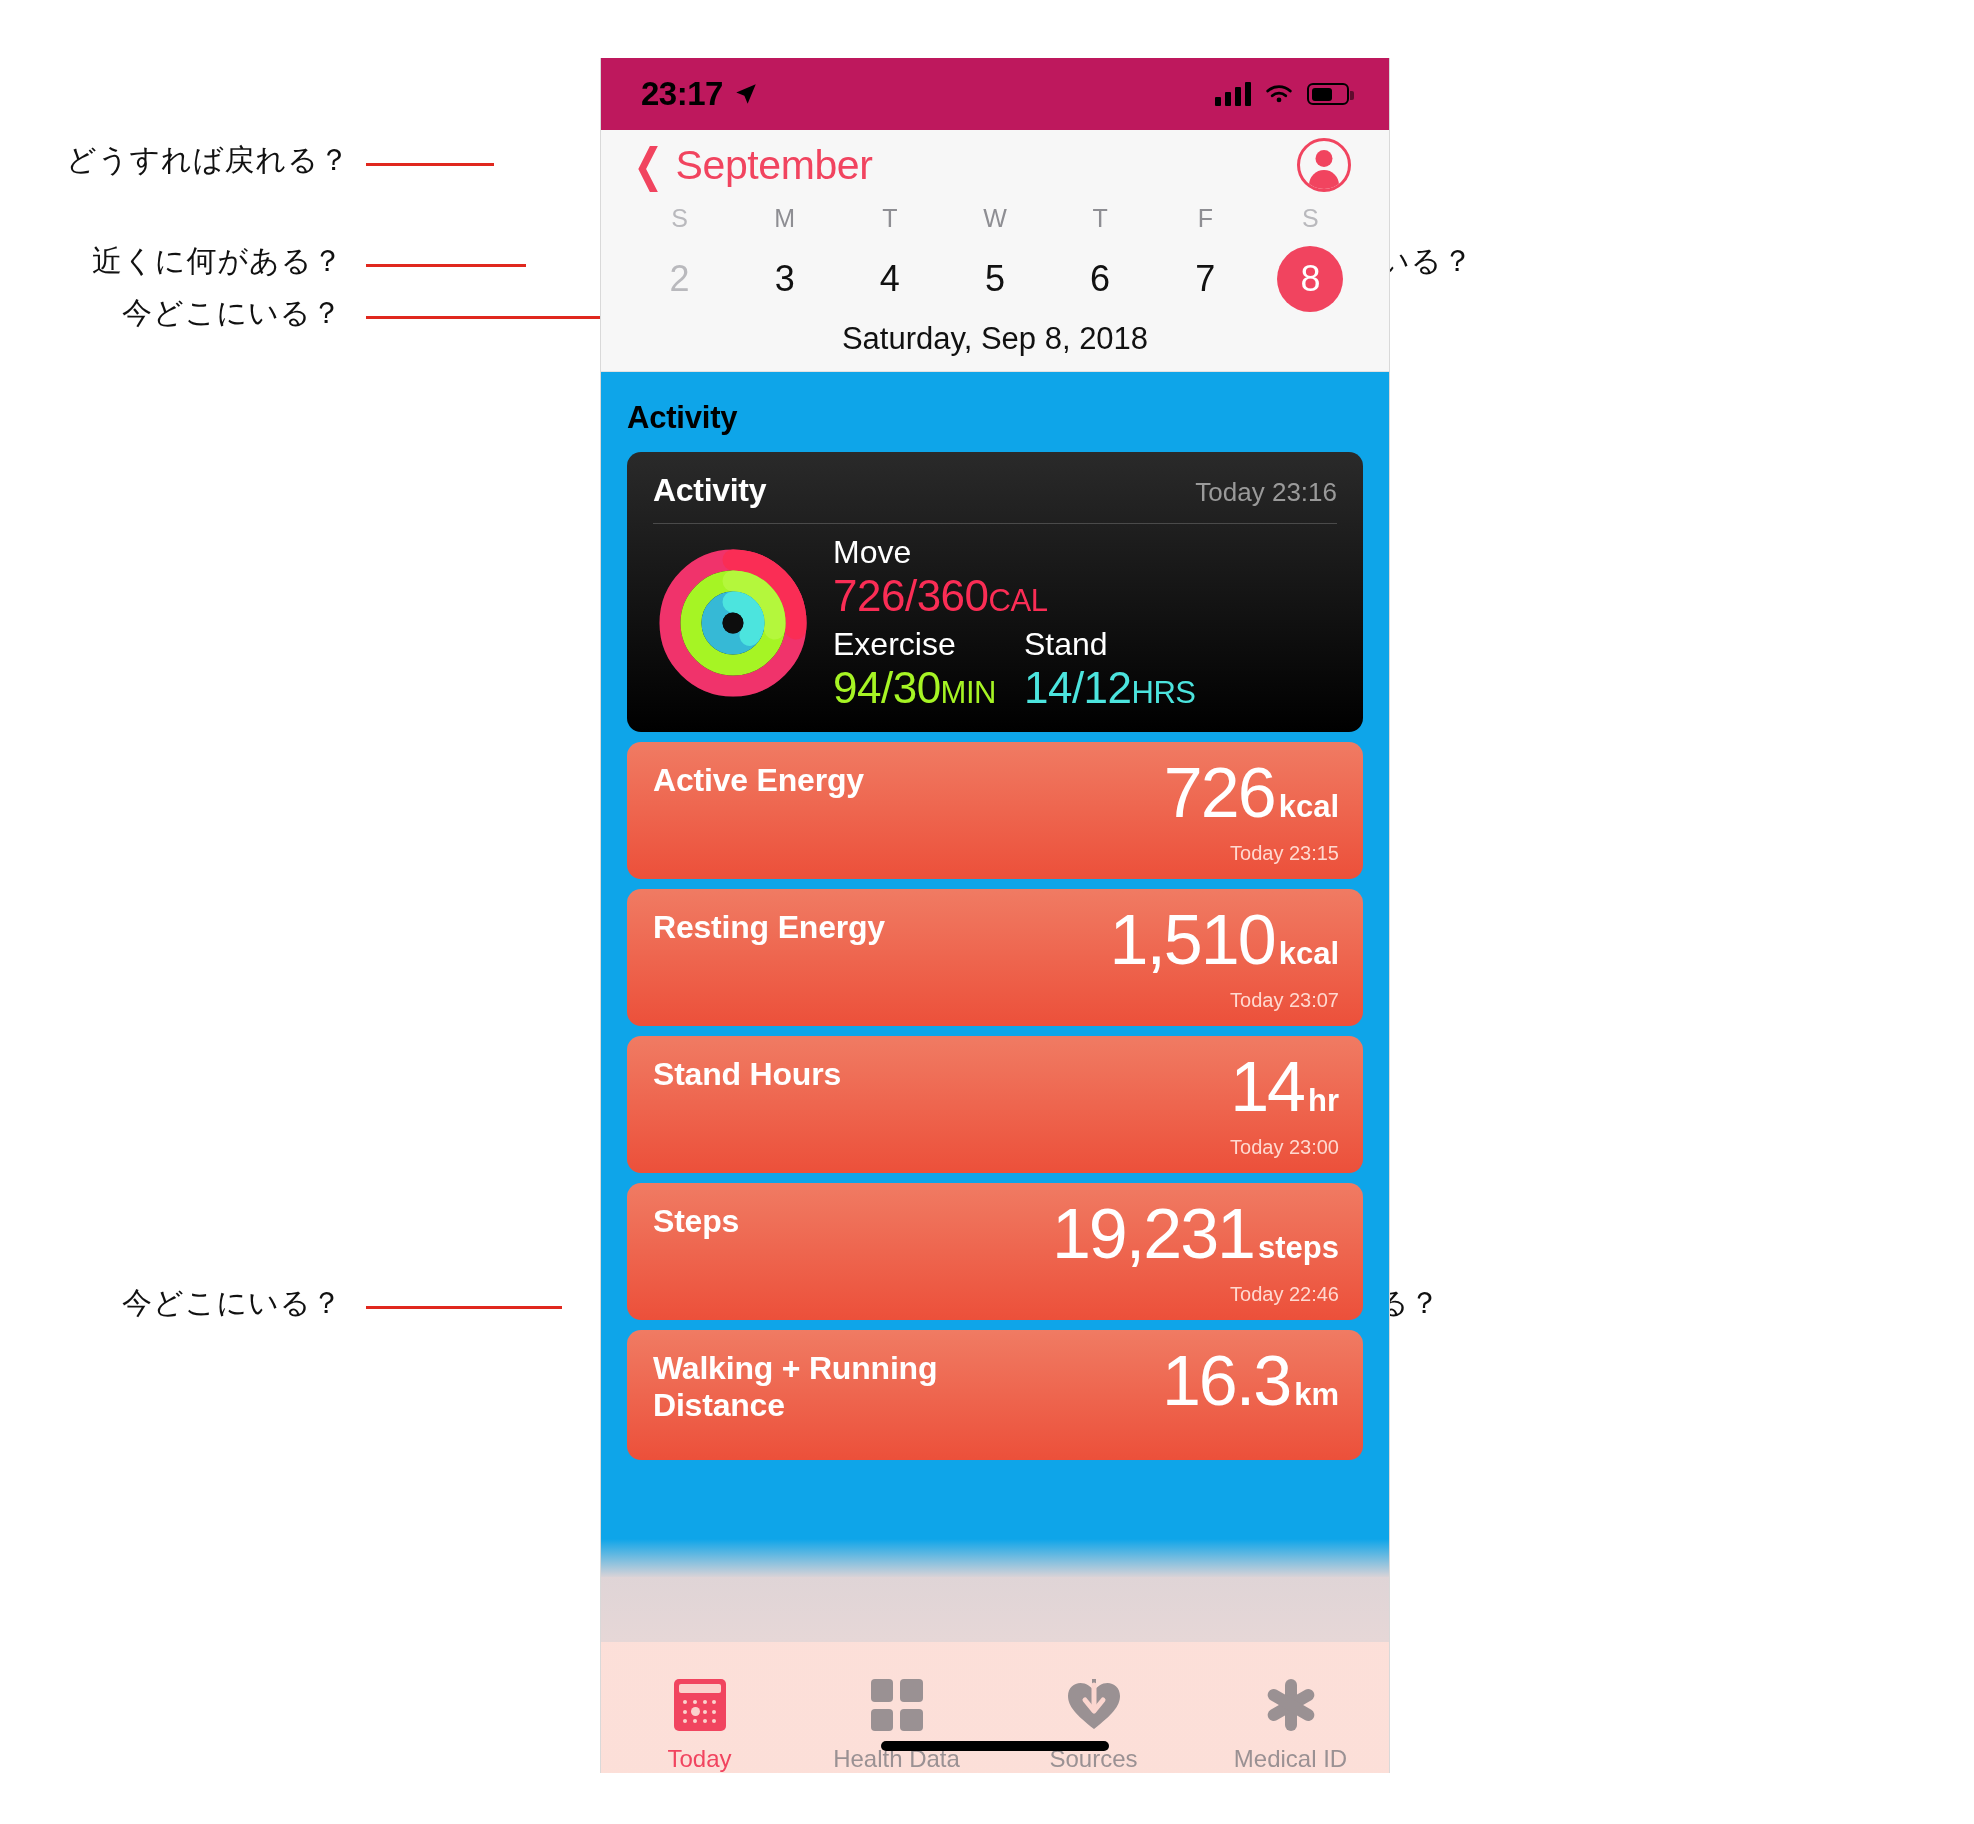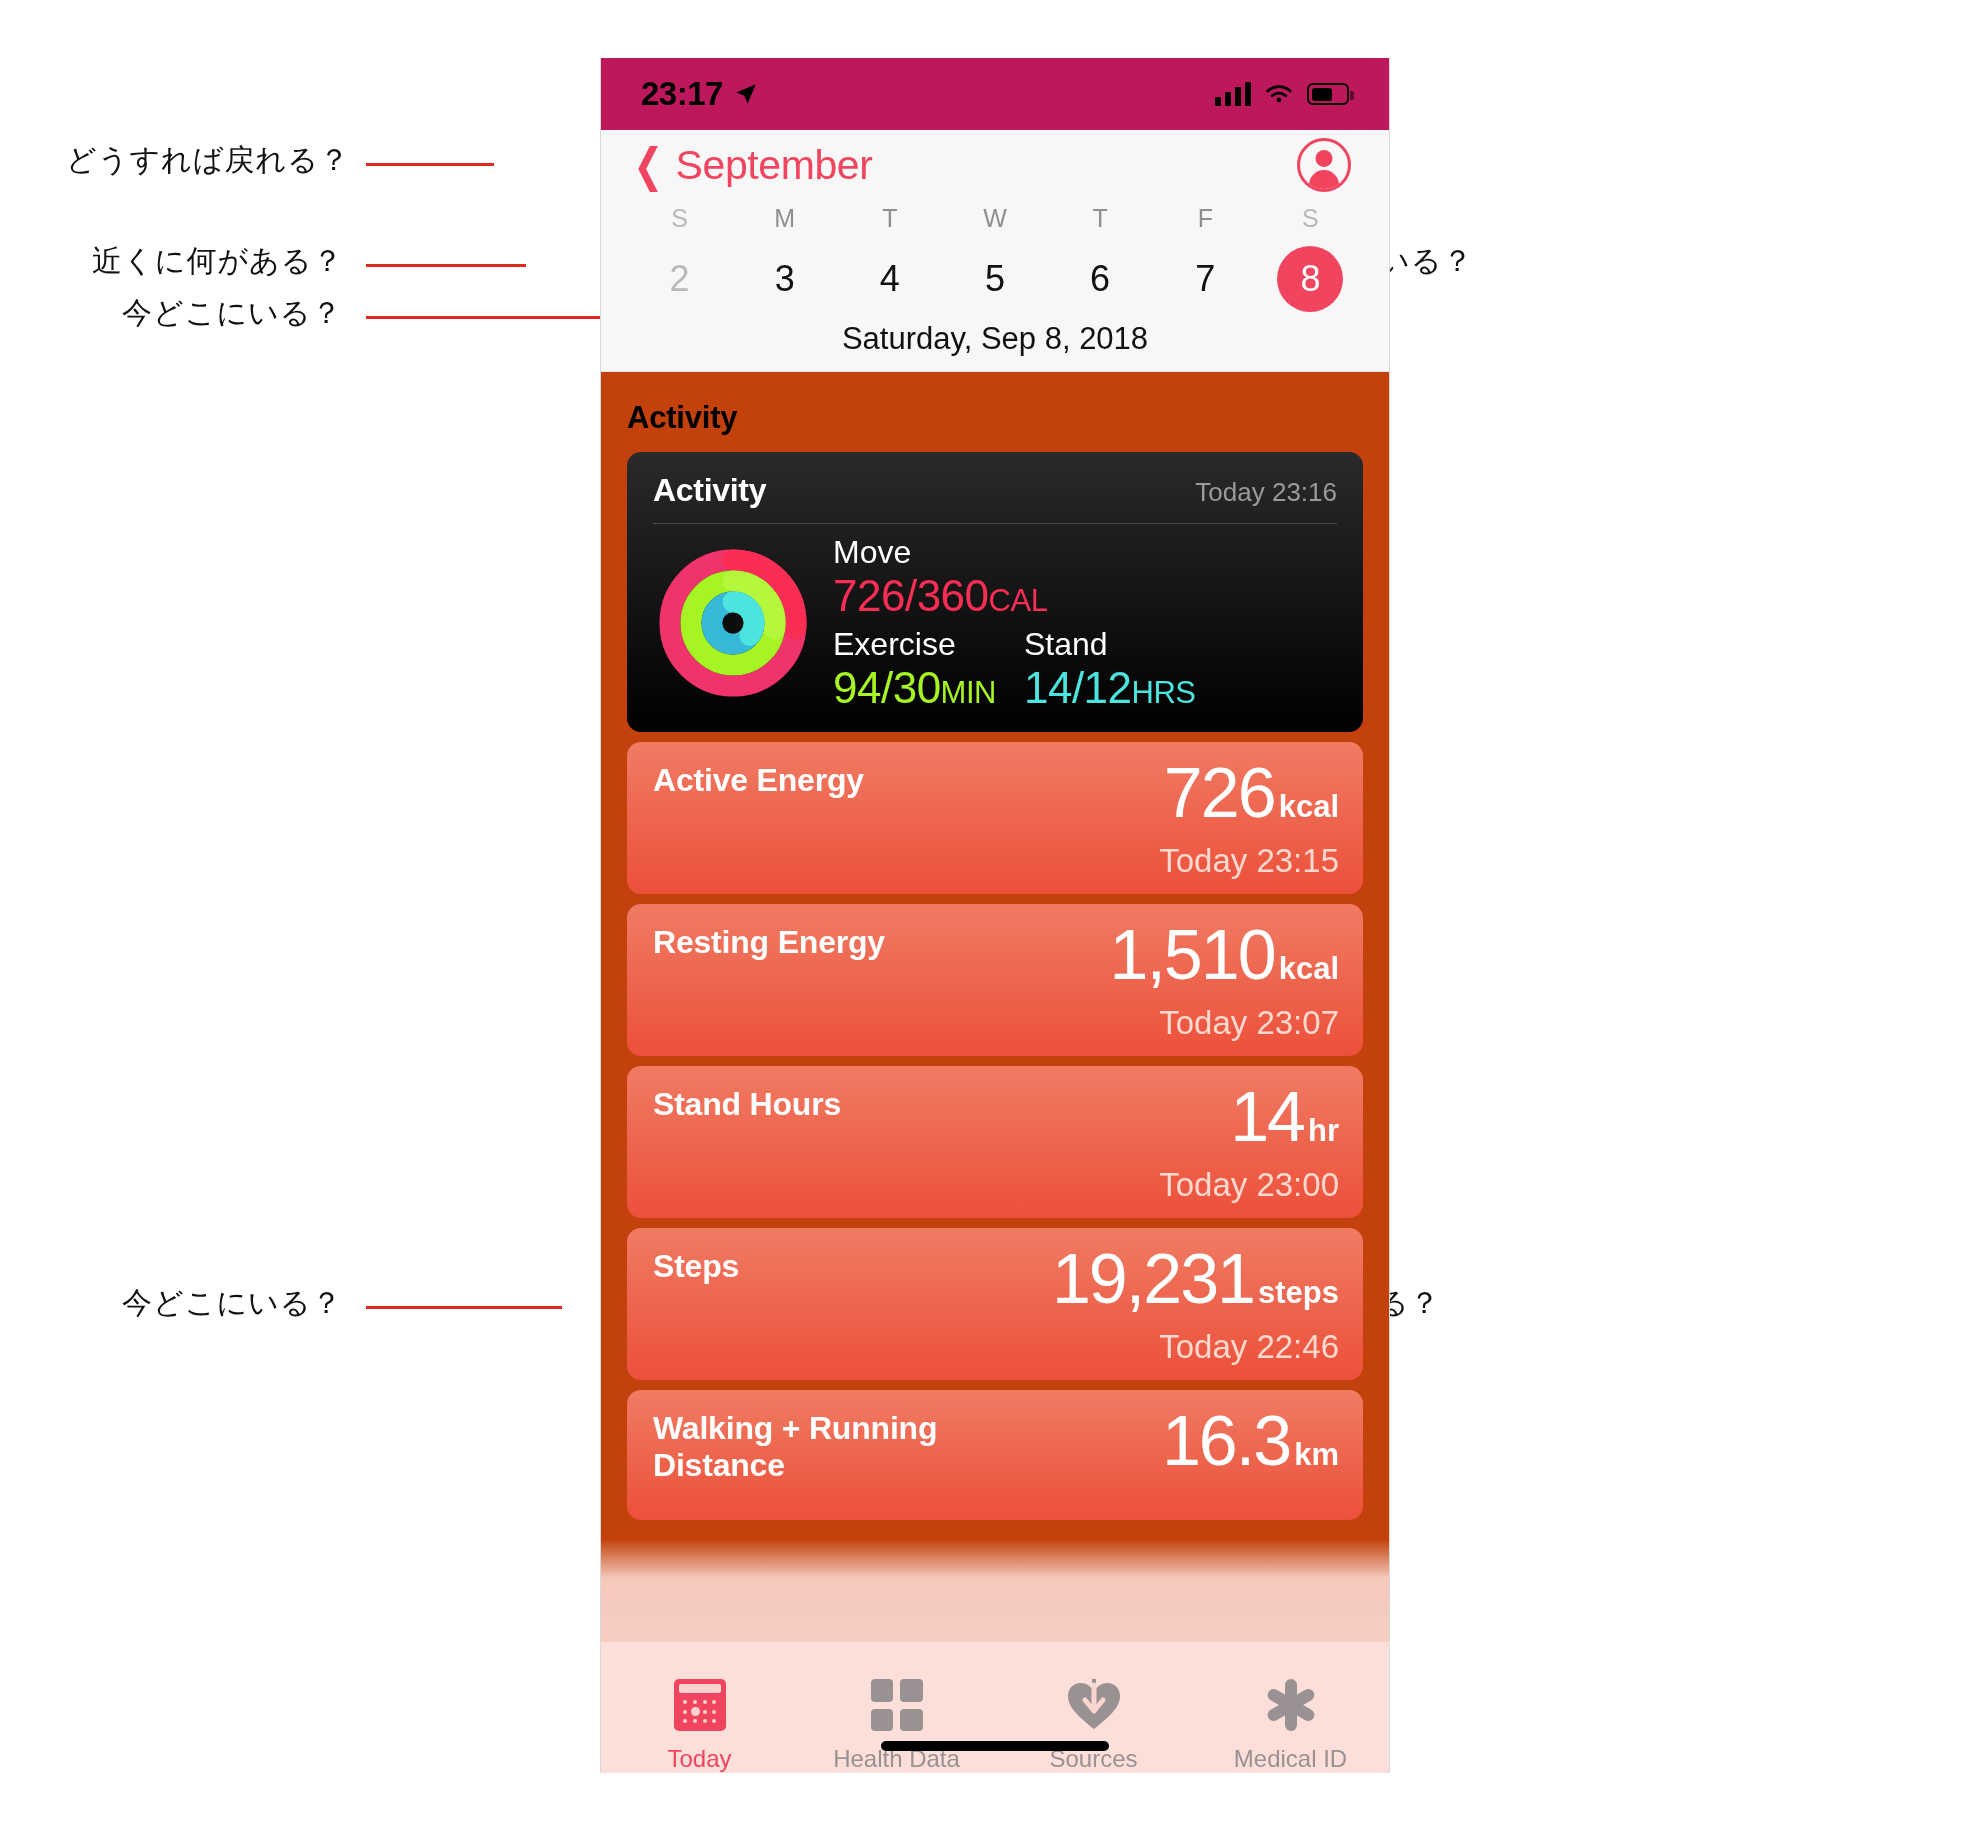--- a/index.html
+++ b/index.html
@@ -73,21 +73,21 @@
   .daterow { margin-top:14px; align-items:center; }
   .daynum { font-size:36px; color:#111; }
   .daynum.dim { color:#b9b9bd; }
   .daycell { position:relative; display:flex; align-items:center; justify-content:center; height:64px; }
   .daycell.sel .pill { position:absolute; width:66px; height:66px;
     background:#f1445f; border-radius:50%; }
   .daycell.sel .daynum { color:#fff; position:relative; z-index:2; }
   .fulldate { text-align:center; font-size:31px; color:#111; margin-top:10px; }
 
   
-  .content { background:#c2410c; padding:0 0 0 0; position:relative; height:1270px; }
+  .content { background:#0ea5e9; padding:0 0 0 0; position:relative; height:1270px; }
   .sectiontitle { font-size:31px; font-weight:bold; color:#000;
     padding:28px 0 16px 26px; letter-spacing:-0.2px; }
 
   
   .darkcard { margin:0 26px; background:#1b1b1b; border-radius:14px;
     padding:20px 26px 20px 26px; position:relative;
     background:linear-gradient(180deg,#2a2a2a 0%,#000 100%); }
   .dc-head { display:flex; align-items:baseline; justify-content:space-between; }
   .dc-title { font-size:32px; color:#fff; font-weight:bold; letter-spacing:-0.3px; }
   .dc-time { font-size:26px; color:#9a9a9a; }
@@ -107,21 +107,21 @@
   .mcard { margin:10px 26px 0 26px; border-radius:14px;
     background:linear-gradient(180deg,#f07b63 0%,#ec503a 100%);
     padding:16px 24px 14px 26px; position:relative; min-height:125px;
     display:flex; align-items:flex-start; justify-content:space-between; }
   .mc-name { font-size:32px; color:#fff; font-weight:bold; letter-spacing:-0.2px;
     max-width:330px; line-height:1.16; padding-top:4px; }
   .mc-right { text-align:right; }
   .mc-val { color:#fff; letter-spacing:-2px; font-size:70px; line-height:1;
     display:flex; align-items:baseline; justify-content:flex-end; }
   .mc-unit { font-size:31px; letter-spacing:0; font-weight:bold; margin-left:4px; }
-  .mc-time { font-size:33px; color:#ffd9d0; margin-top:14px; }
+  .mc-time { font-size:20px; color:#ffd9d0; margin-top:14px; }
 
   
   .tabbar { position:absolute; left:0; right:0; bottom:0; height:196px;
     background:linear-gradient(180deg, rgba(252,219,212,.88) 0%, rgba(252,222,215,.97) 100%);
     display:flex; align-items:flex-end; padding-top:22px; }
   .tabfade { position:absolute; left:0; right:0; top:-38px; height:38px;
     background:linear-gradient(180deg, rgba(255,255,255,0) 0%, rgba(252,219,212,.85) 100%); }
   .tab { flex:1; display:flex; flex-direction:column; align-items:center; gap:12px; }
   .tab-lbl { font-size:24px; color:#9a9193; }
   .tab.active .tab-lbl { color:#f1445f; }

